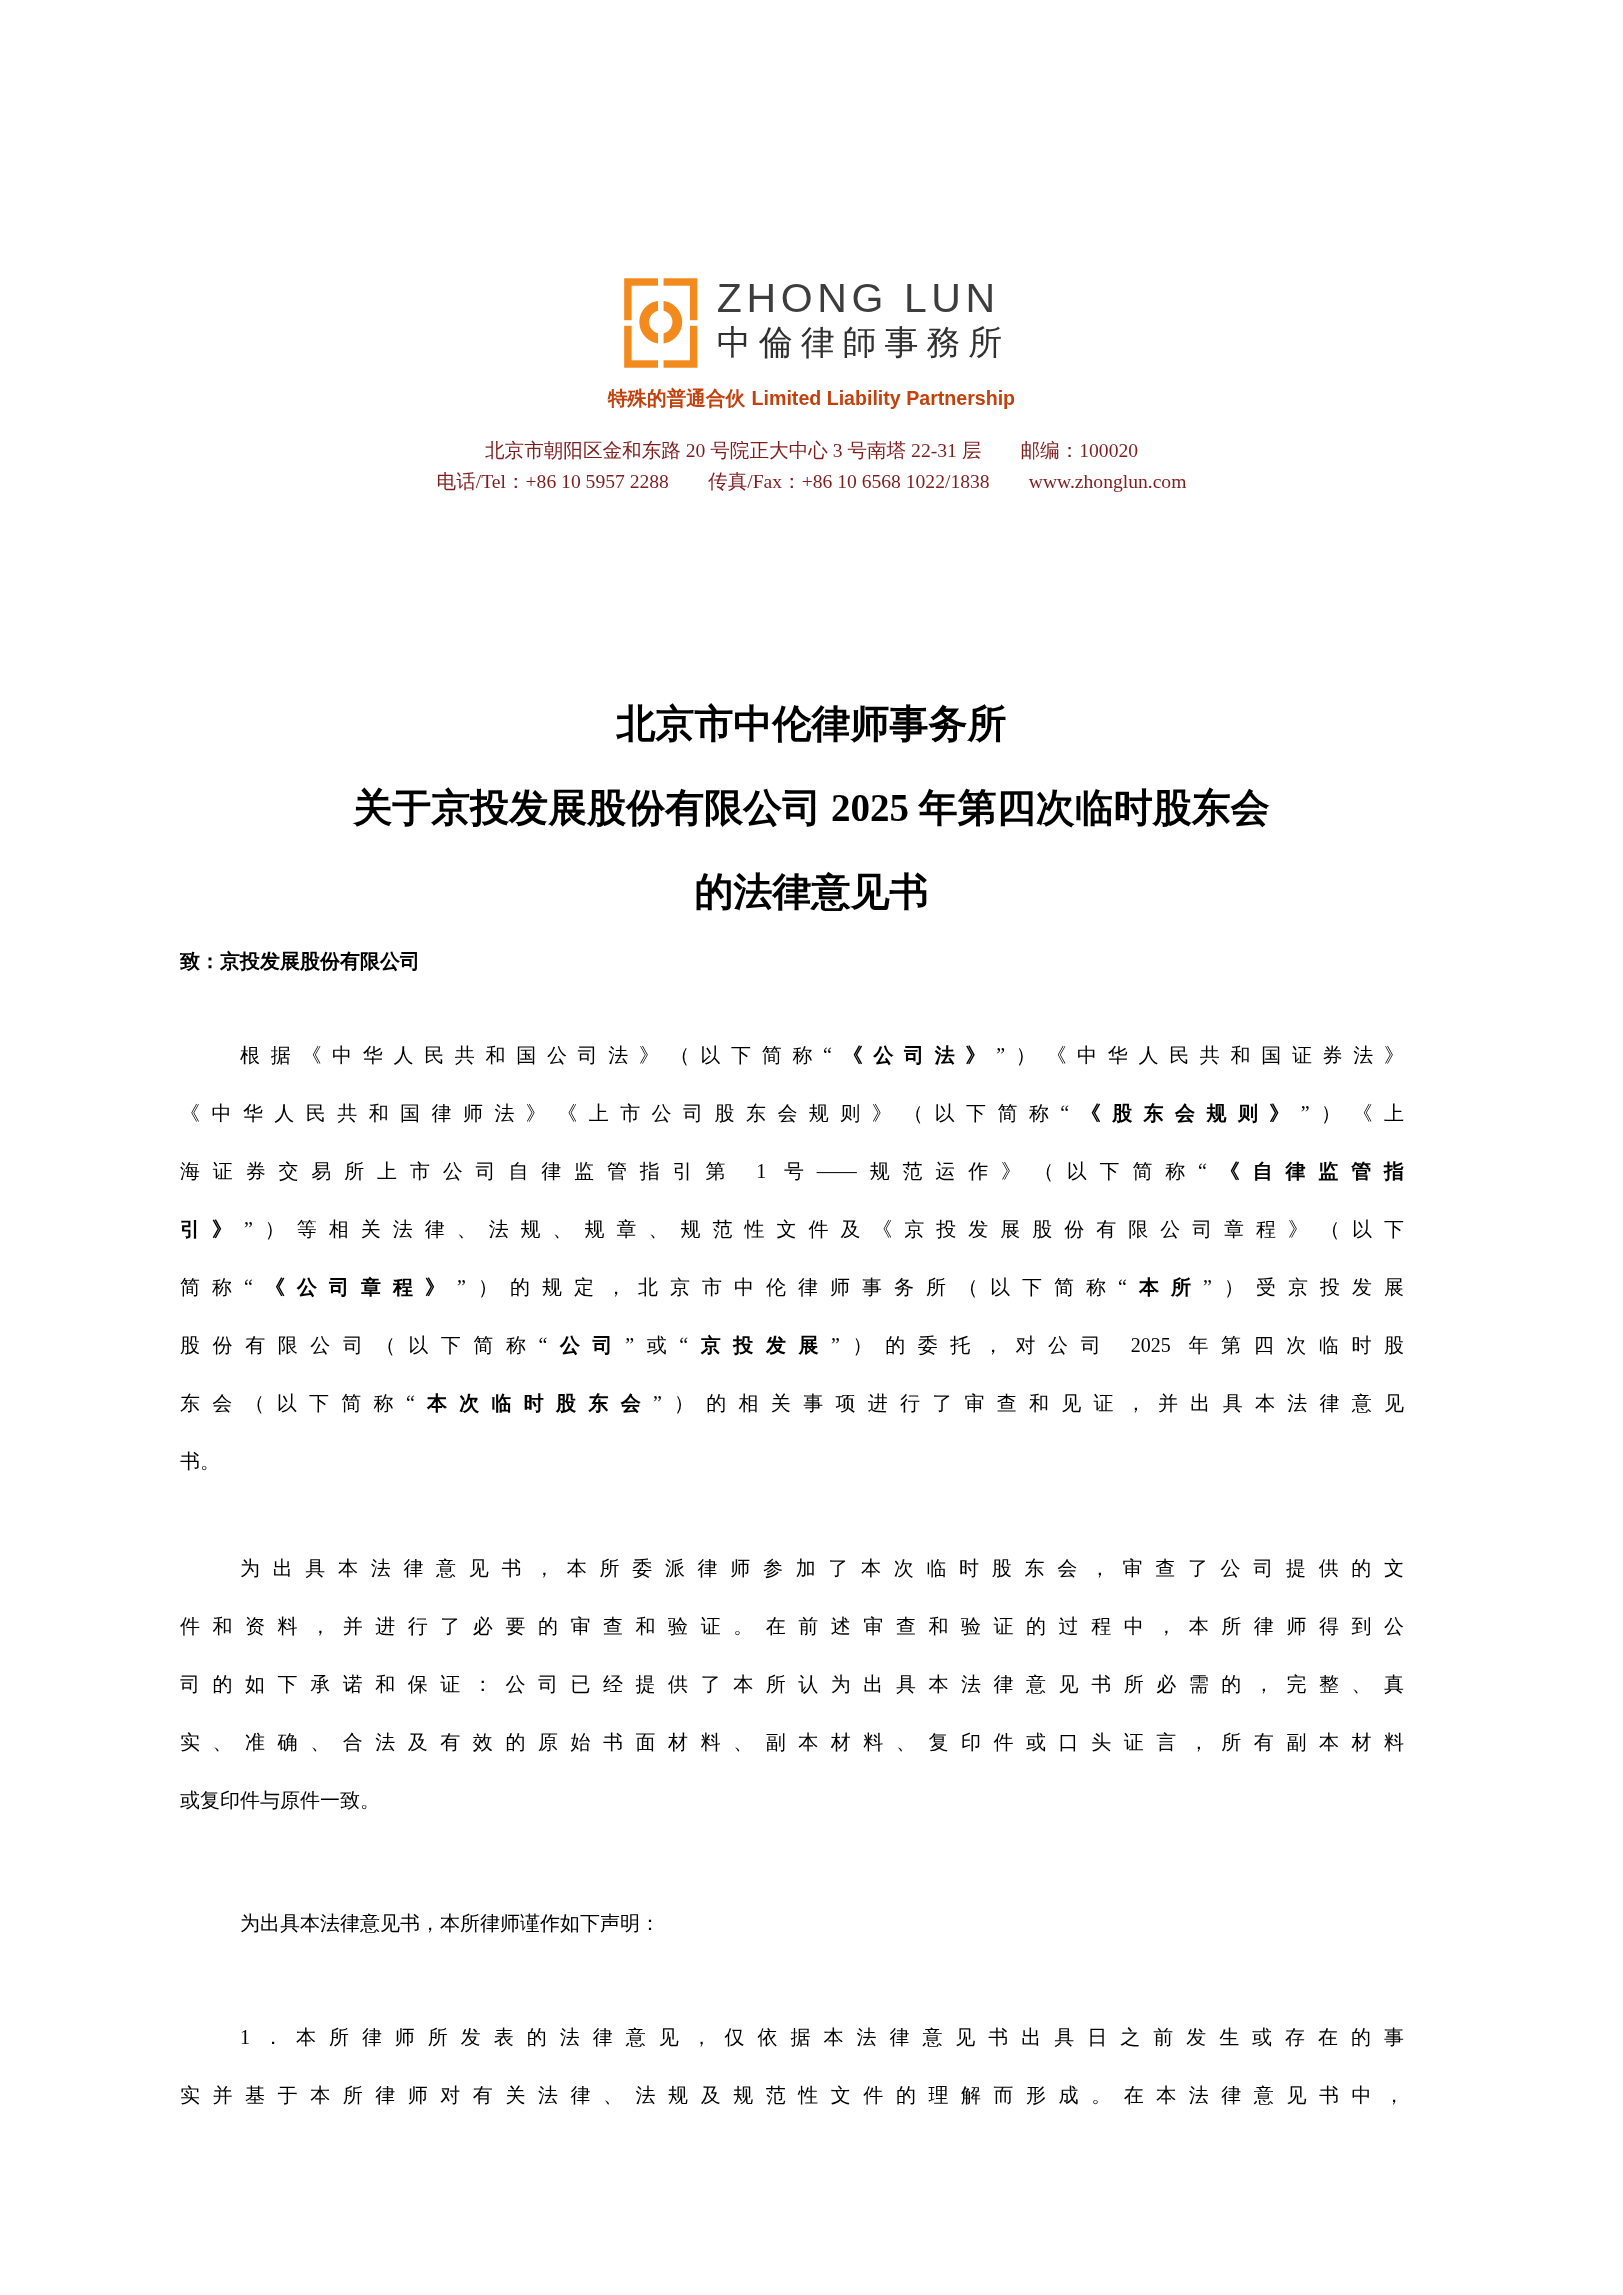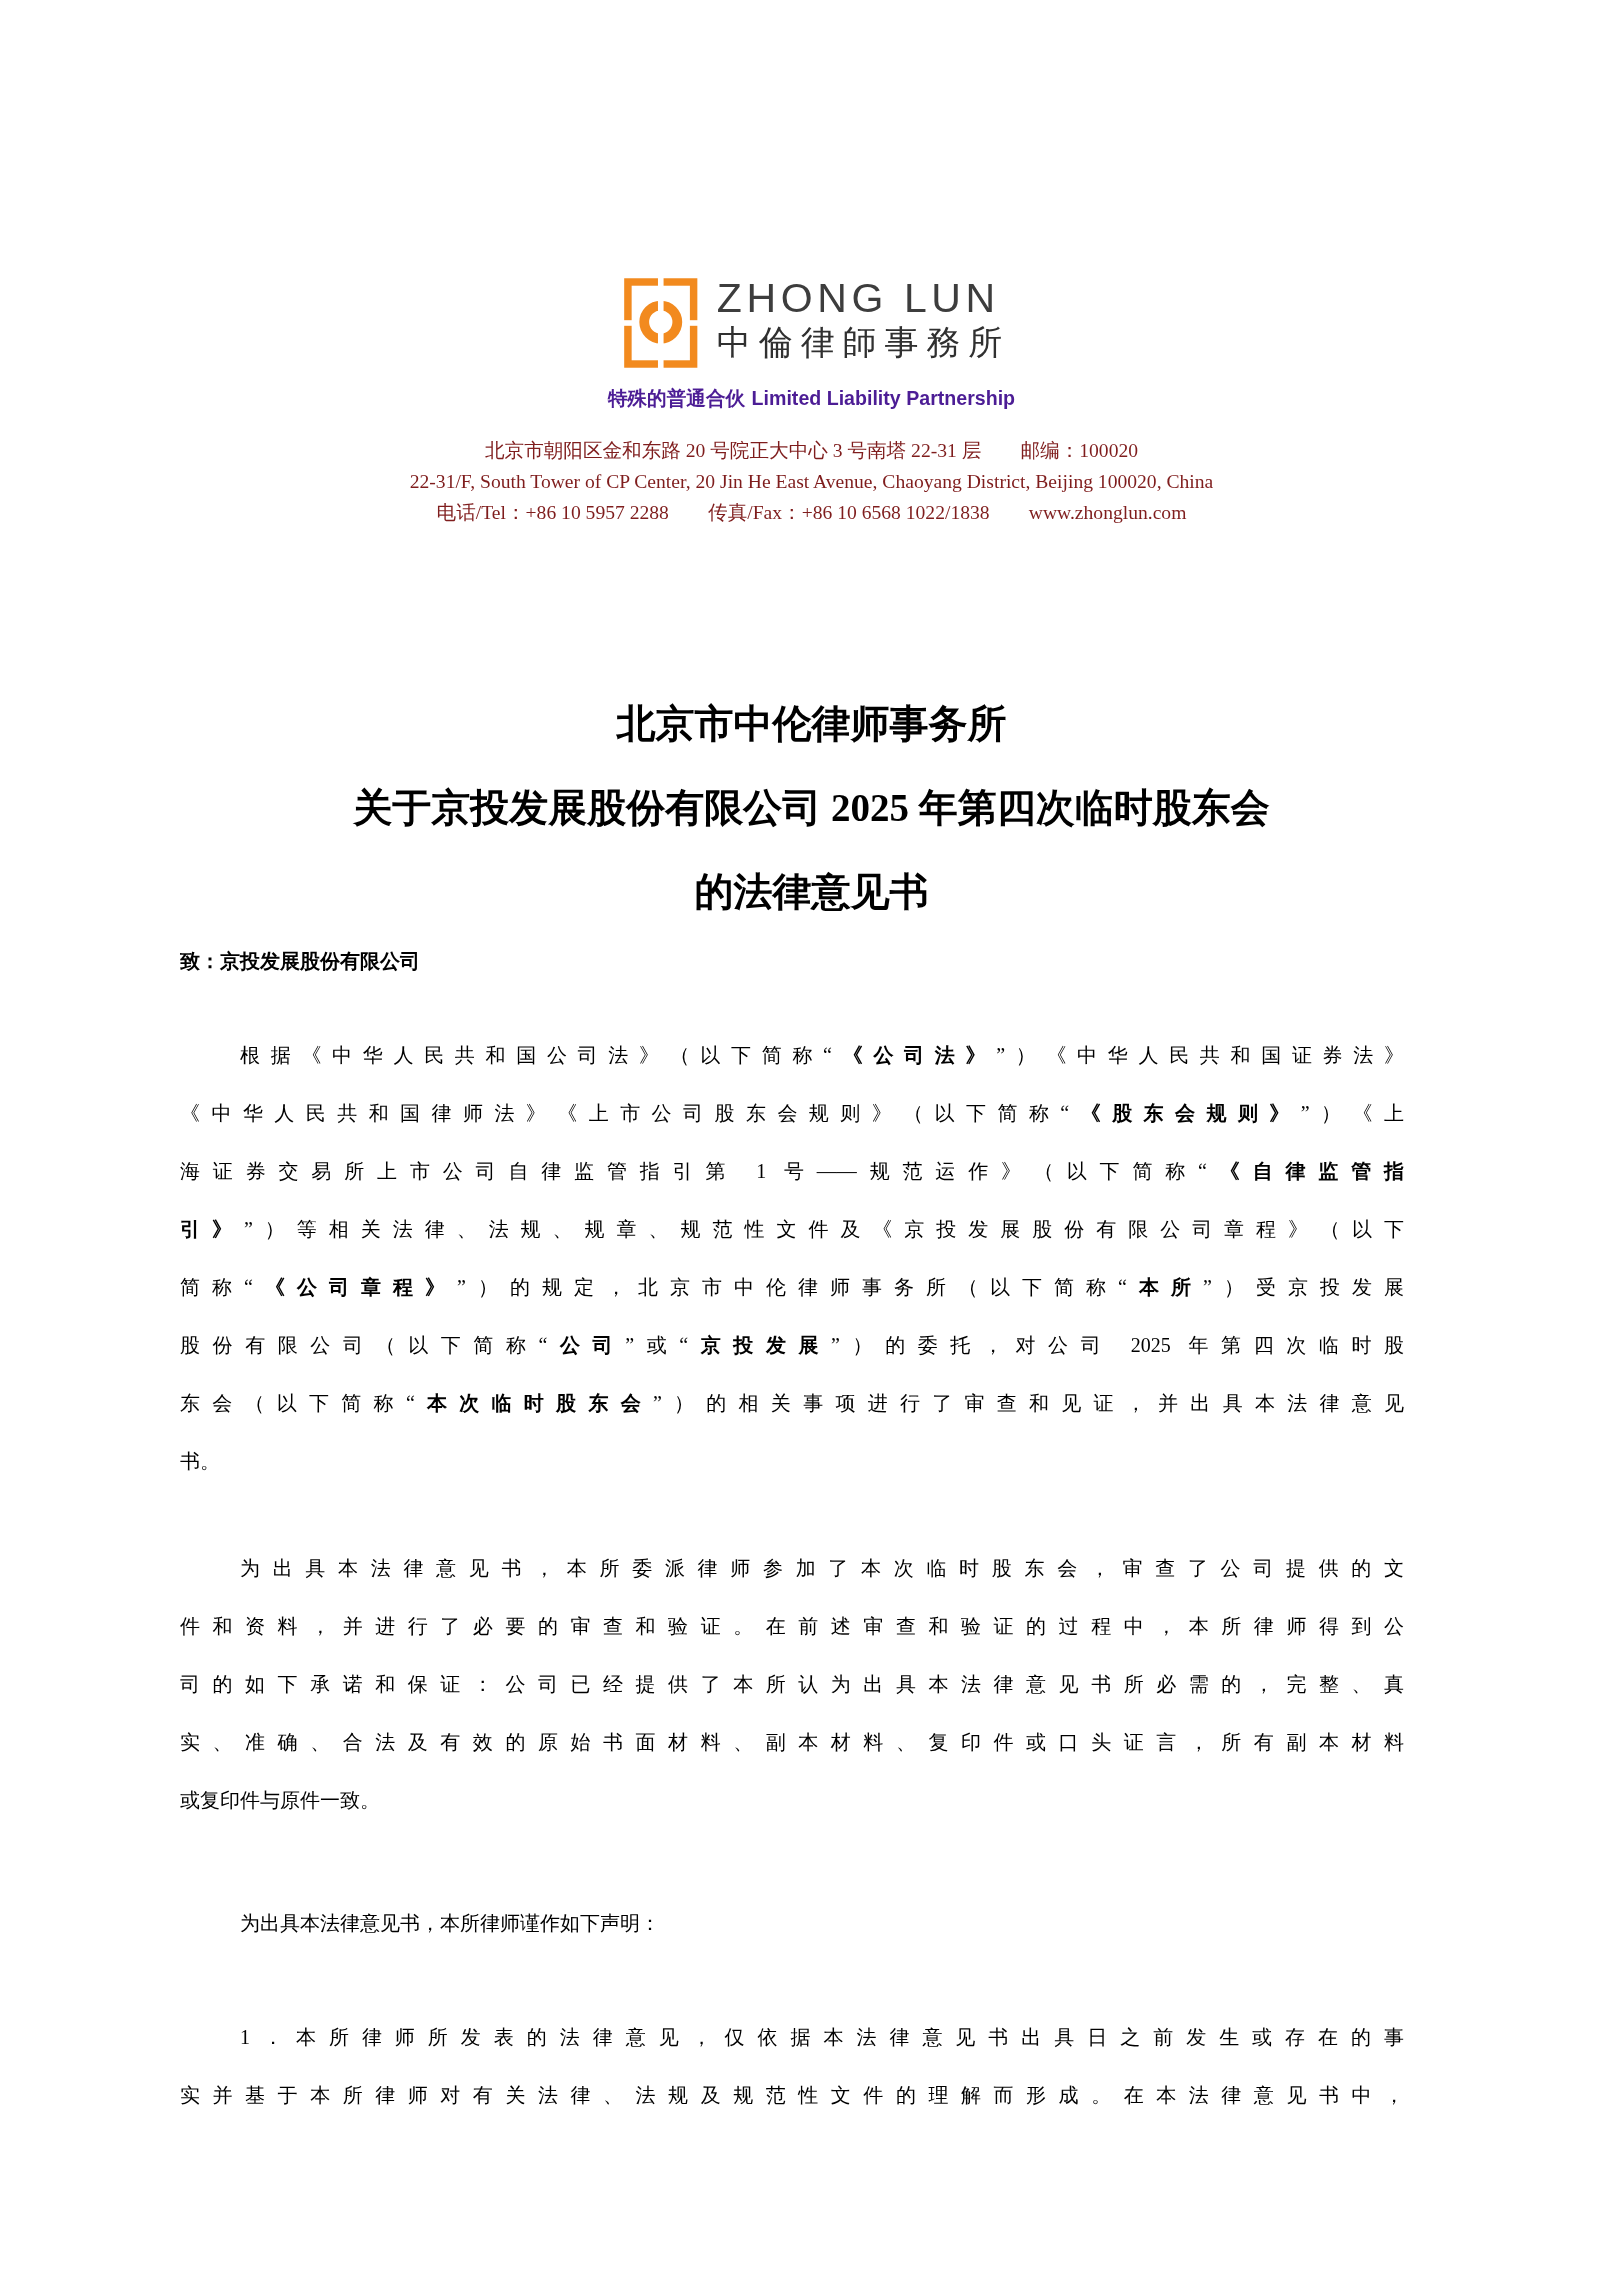--- a/index.html
+++ b/index.html
@@ -26,21 +26,21 @@
     font-weight: 400; color: #3d3d3d; white-space: nowrap;
   }
   .cjkname {
     font-family: "Liberation Sans", "DejaVu Sans", sans-serif;
     font-size: 34px; line-height: 38px; letter-spacing: 7.9px;
     font-weight: 500; color: #303030; margin-top: 3.9px; white-space: nowrap; text-align: right;
   }
   .tagline {
     margin-top: 10.5px; text-align: center;
     font-family: "Liberation Sans", "DejaVu Sans", sans-serif;
-    font-size: 19.6px; line-height: 22px; font-weight: bold; color: #4c1d95;
+    font-size: 19.6px; line-height: 22px; font-weight: bold; color: #c2410c;
     white-space: nowrap;
   }
   .tagline .en { margin-left: 6.5px; }
   .addr {
     margin-top: 26px; text-align: center;
     font-size: 19.6px; line-height: 31px; color: #7f1d1d;
   }
 
   
   .doc-title {
@@ -84,21 +84,20 @@
       <div class="logo-names">
         <div class="wordmark">ZHONG LUN</div>
         <div class="cjkname">中倫律師事務所</div>
       </div>
     </div>
     <div class="tagline">
       <span class="cn">特殊的普通合伙</span><span class="en">Limited Liability Partnership</span>
     </div>
     <div class="addr">
       <div>北京市朝阳区金和东路 20 号院正大中心 3 号南塔 22-31 层　　邮编：100020</div>
-      <div>22-31/F, South Tower of CP Center, 20 Jin He East Avenue, Chaoyang District, Beijing 100020, China</div>
       <div>电话/Tel：+86 10 5957 2288　　传真/Fax：+86 10 6568 1022/1838　　www.zhonglun.com</div>
     </div>
   </header>
 
   <section class="doc-title">
     <div>北京市中伦律师事务所</div>
     <div>关于京投发展股份有限公司 2025 年第四次临时股东会</div>
     <div>的法律意见书</div>
   </section>
 

